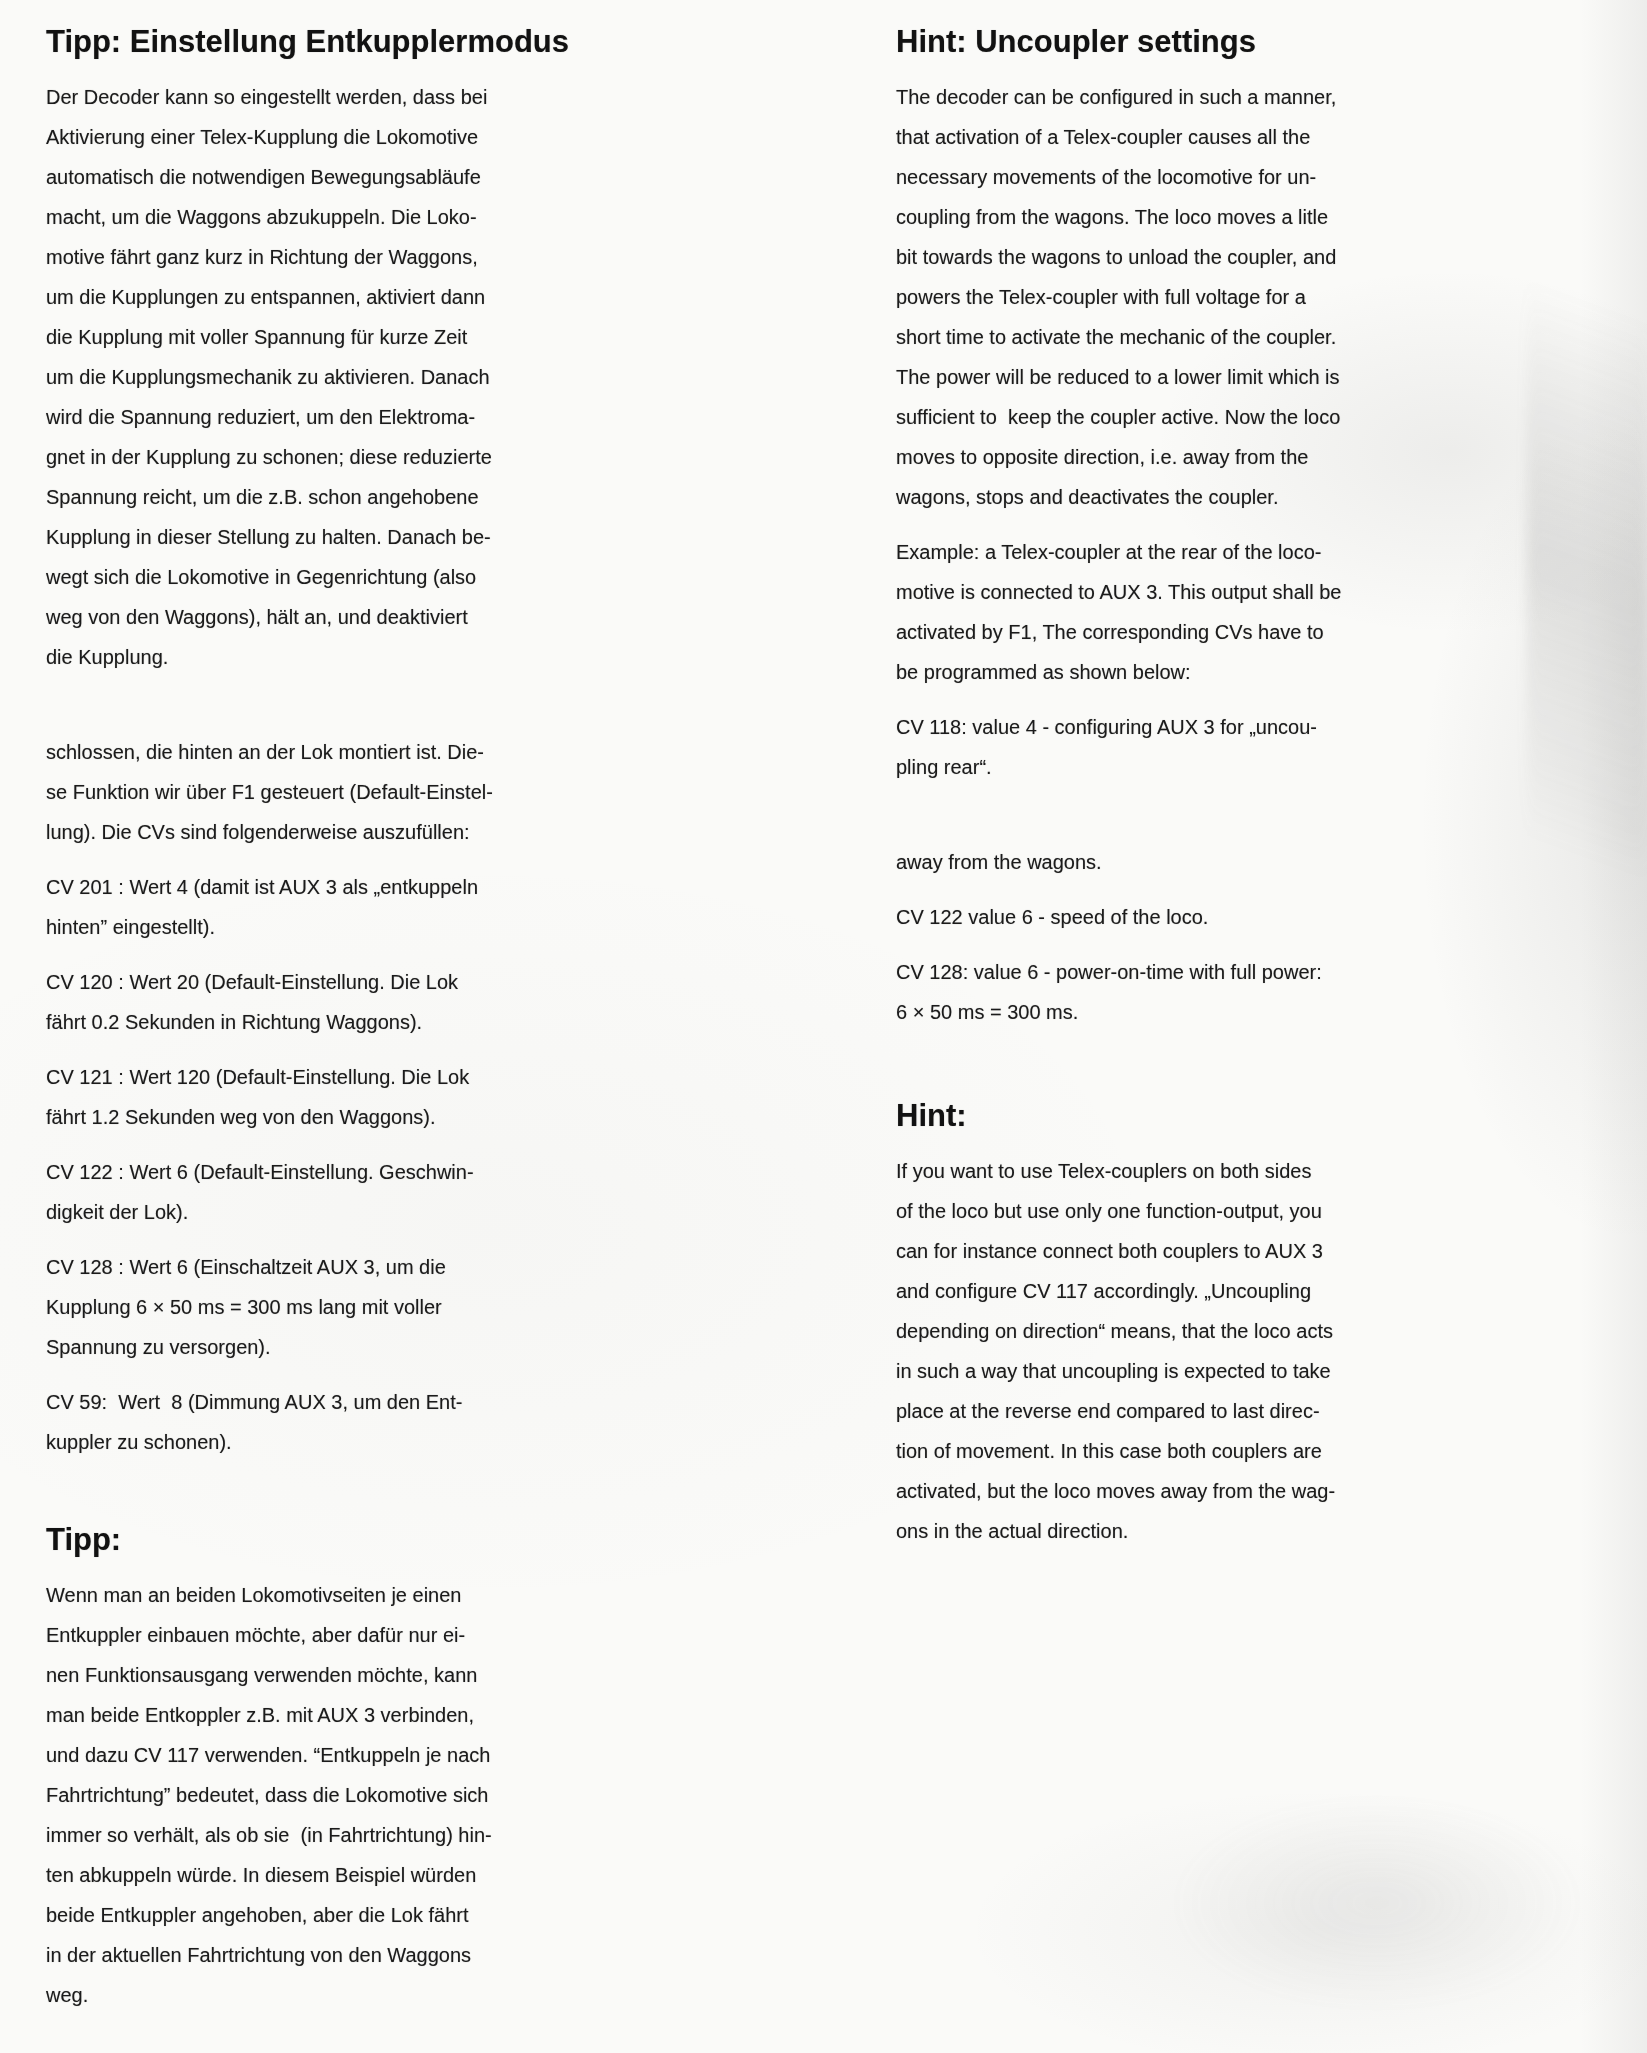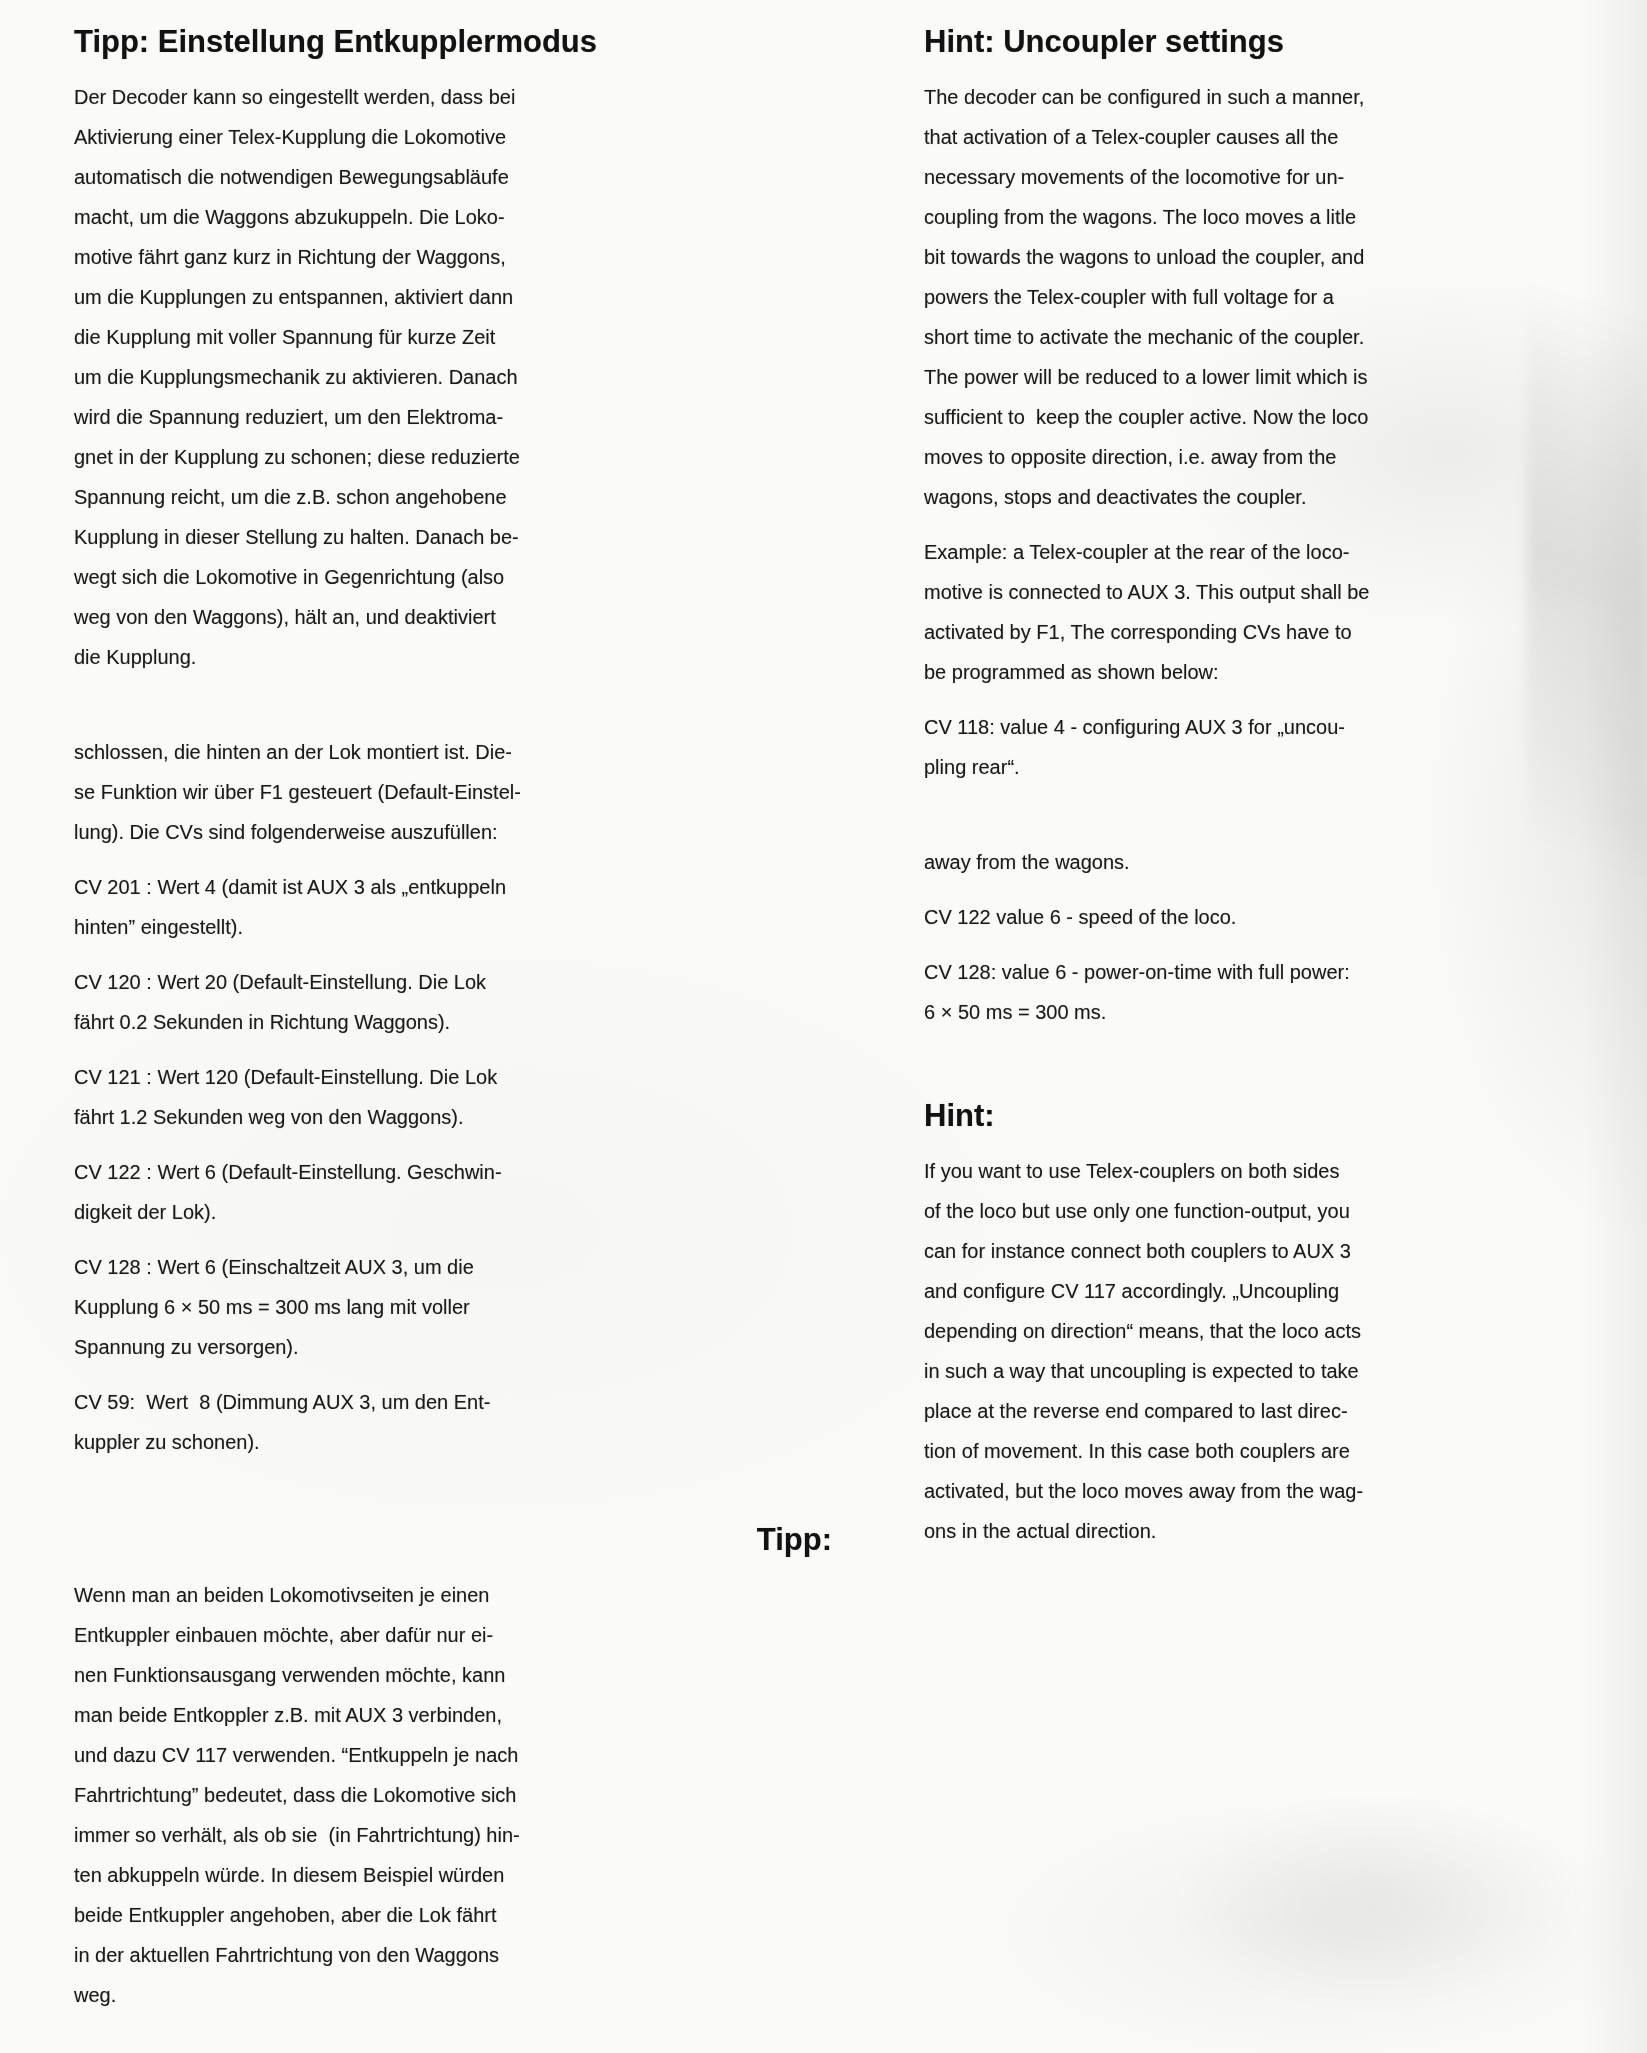--- a/index.html
+++ b/index.html
@@ -17,37 +17,36 @@
       radial-gradient(ellipse 420px 260px at 88% 22%, rgba(120,120,120,0.10), rgba(120,120,120,0) 70%),
       radial-gradient(ellipse 300px 600px at 99% 40%, rgba(110,110,110,0.12), rgba(110,110,110,0) 70%),
       radial-gradient(ellipse 500px 200px at 80% 94%, rgba(130,130,130,0.08), rgba(130,130,130,0) 70%),
       radial-gradient(ellipse 900px 500px at 30% 60%, rgba(150,150,150,0.04), rgba(150,150,150,0) 75%),
       linear-gradient(90deg, rgba(255,255,255,0) 96%, rgba(120,120,120,0.10) 100%),
       #fafaf8;
   }
   .col {
     position: absolute;
     top: 22px;
-    margin-left: 28px;
   }
   .col-left  { left: 46px;  width: 758px; }
   .col-right { left: 896px; width: 748px; }
 
   .block {
     margin: 0 0 15px 0;
     font-size: 20px;
     line-height: 40px;
     text-shadow: 0 0 1px rgba(25,25,25,0.35);
   }
   h2.block {
     font-size: 31px;
     font-weight: 700;
     color: #121212;
   }
-  .col-left  .gap-before { margin-top: 58px; text-align: right; }
+  .col-left  .gap-before { margin-top: 58px; }
   .col-right .gap-before { margin-top: 64px; }
 
   .line { white-space: nowrap; }
 
   
   .scan-crease {
     position: absolute;
     right: 0; top: 240px;
     width: 120px; height: 760px;
     background: linear-gradient(200deg, rgba(100,100,100,0) 10%, rgba(100,100,100,0.14) 45%, rgba(100,100,100,0) 80%);

